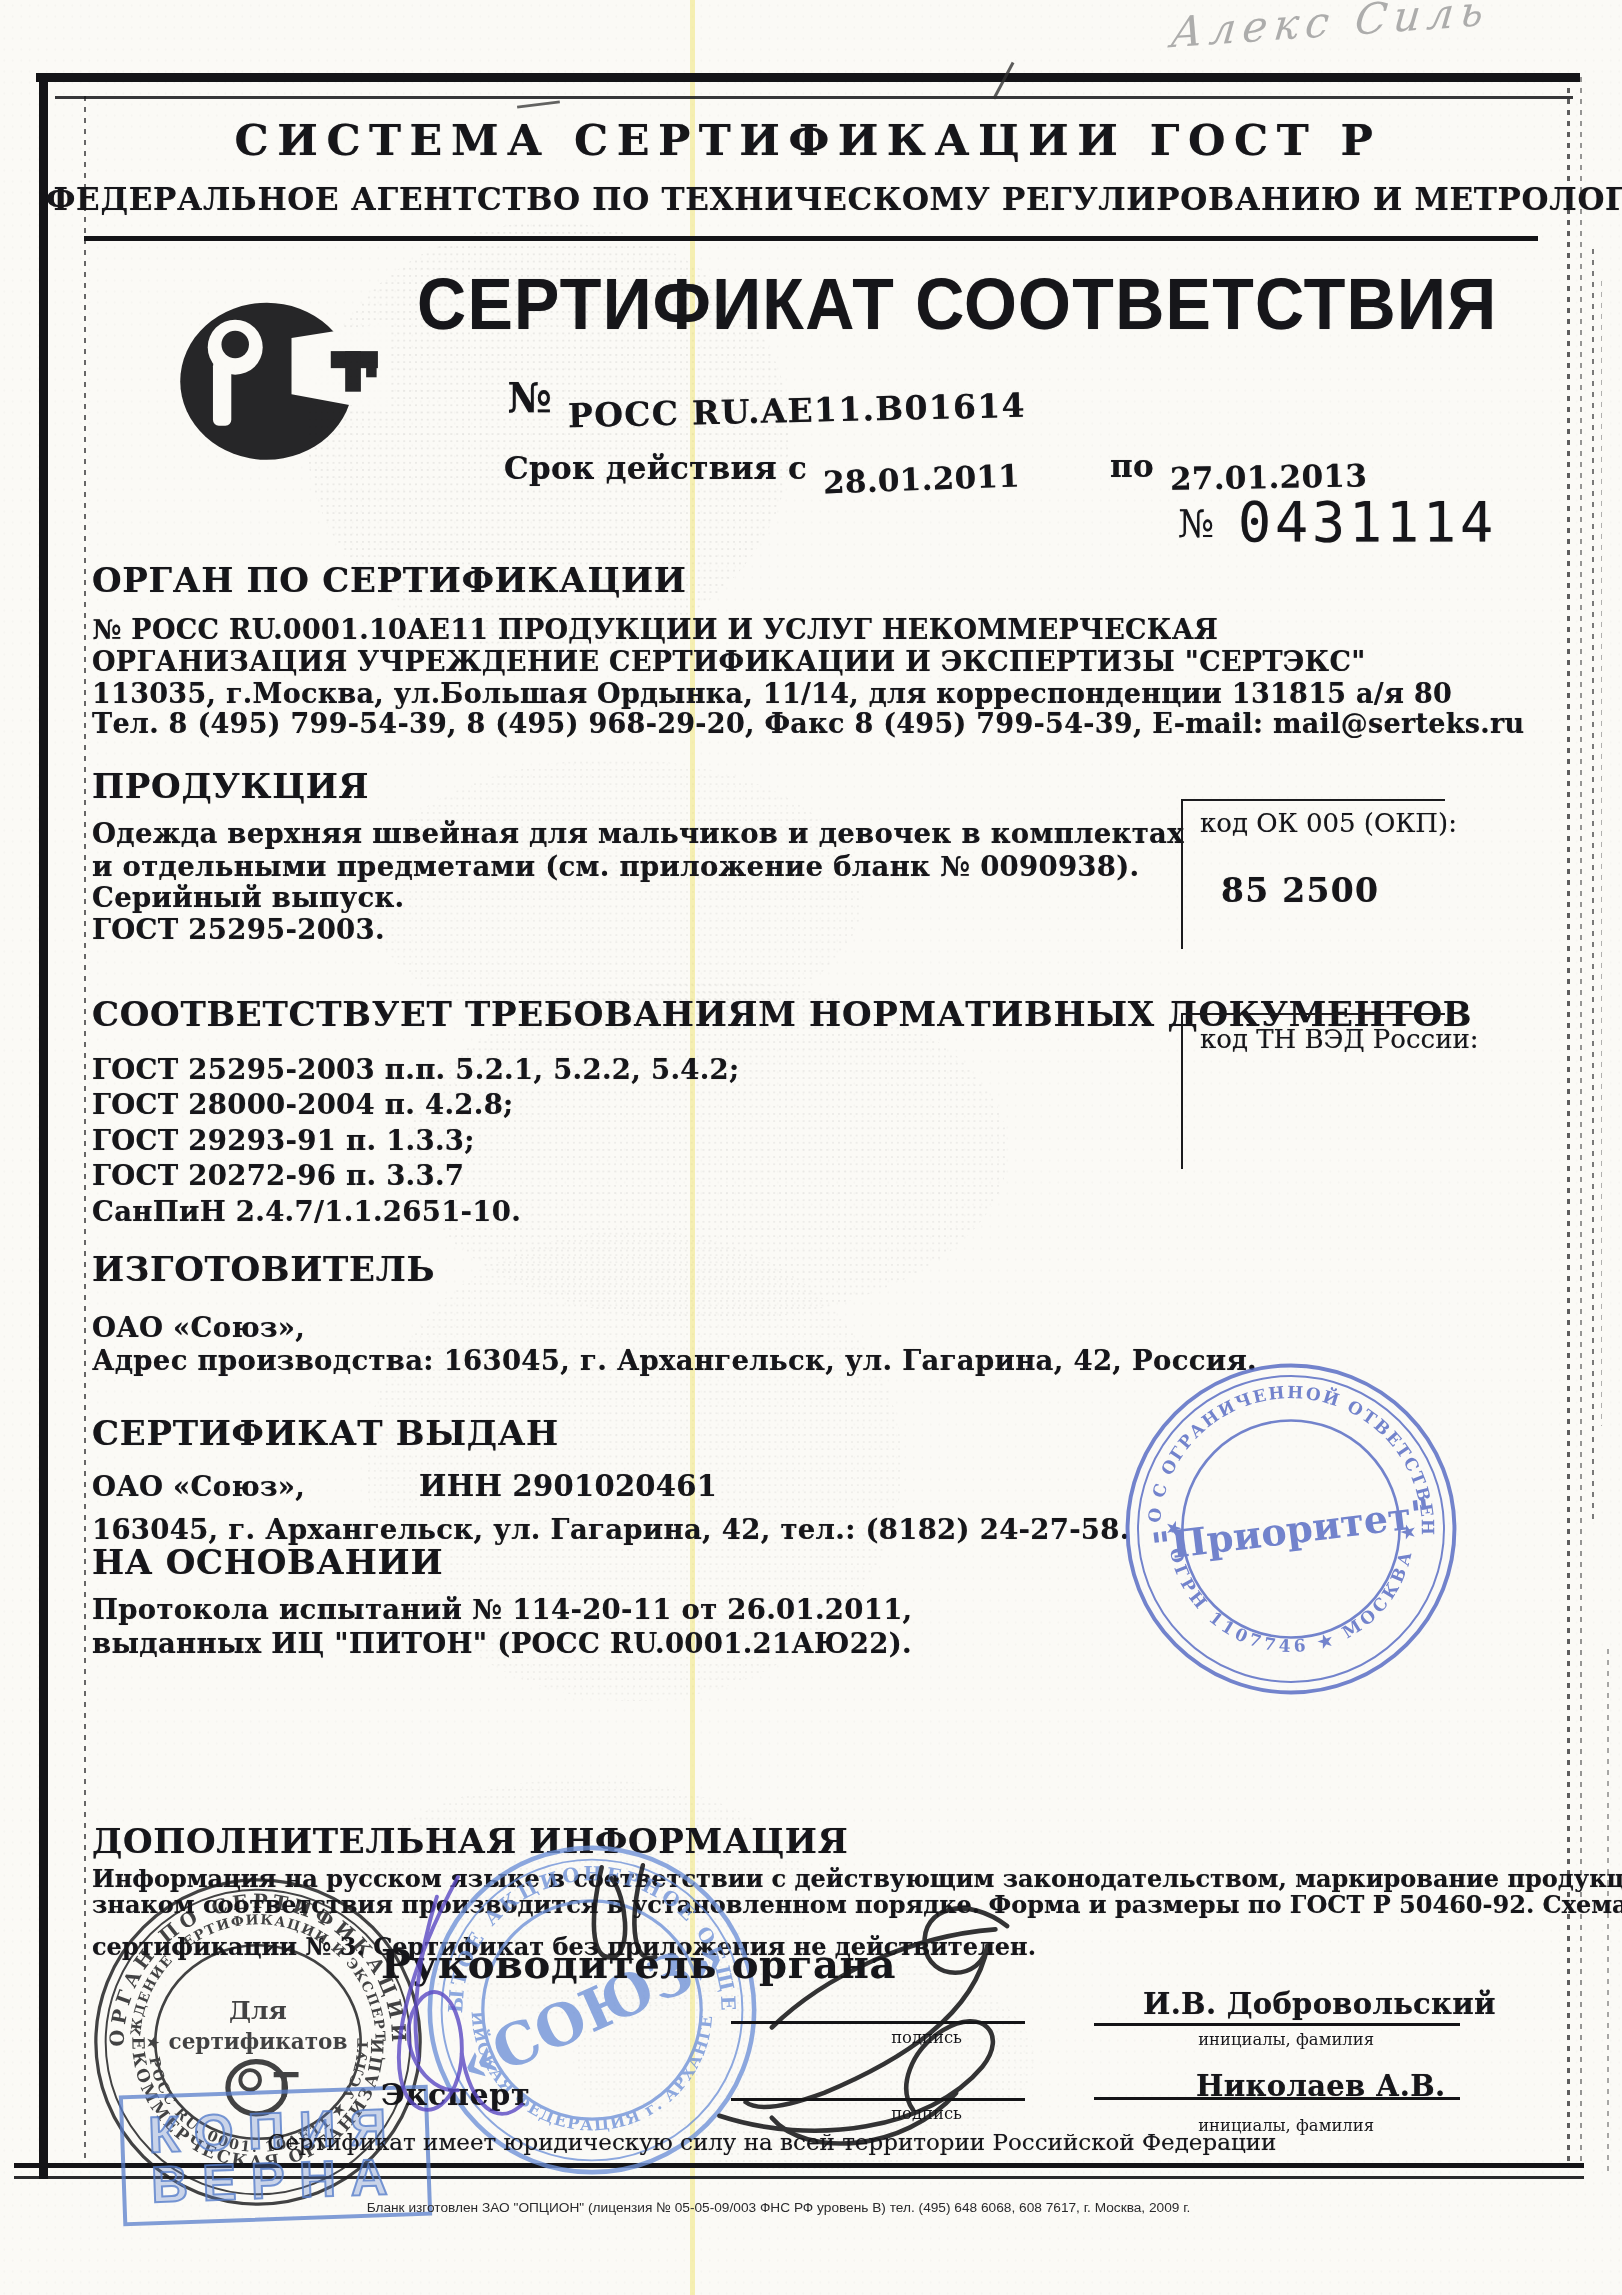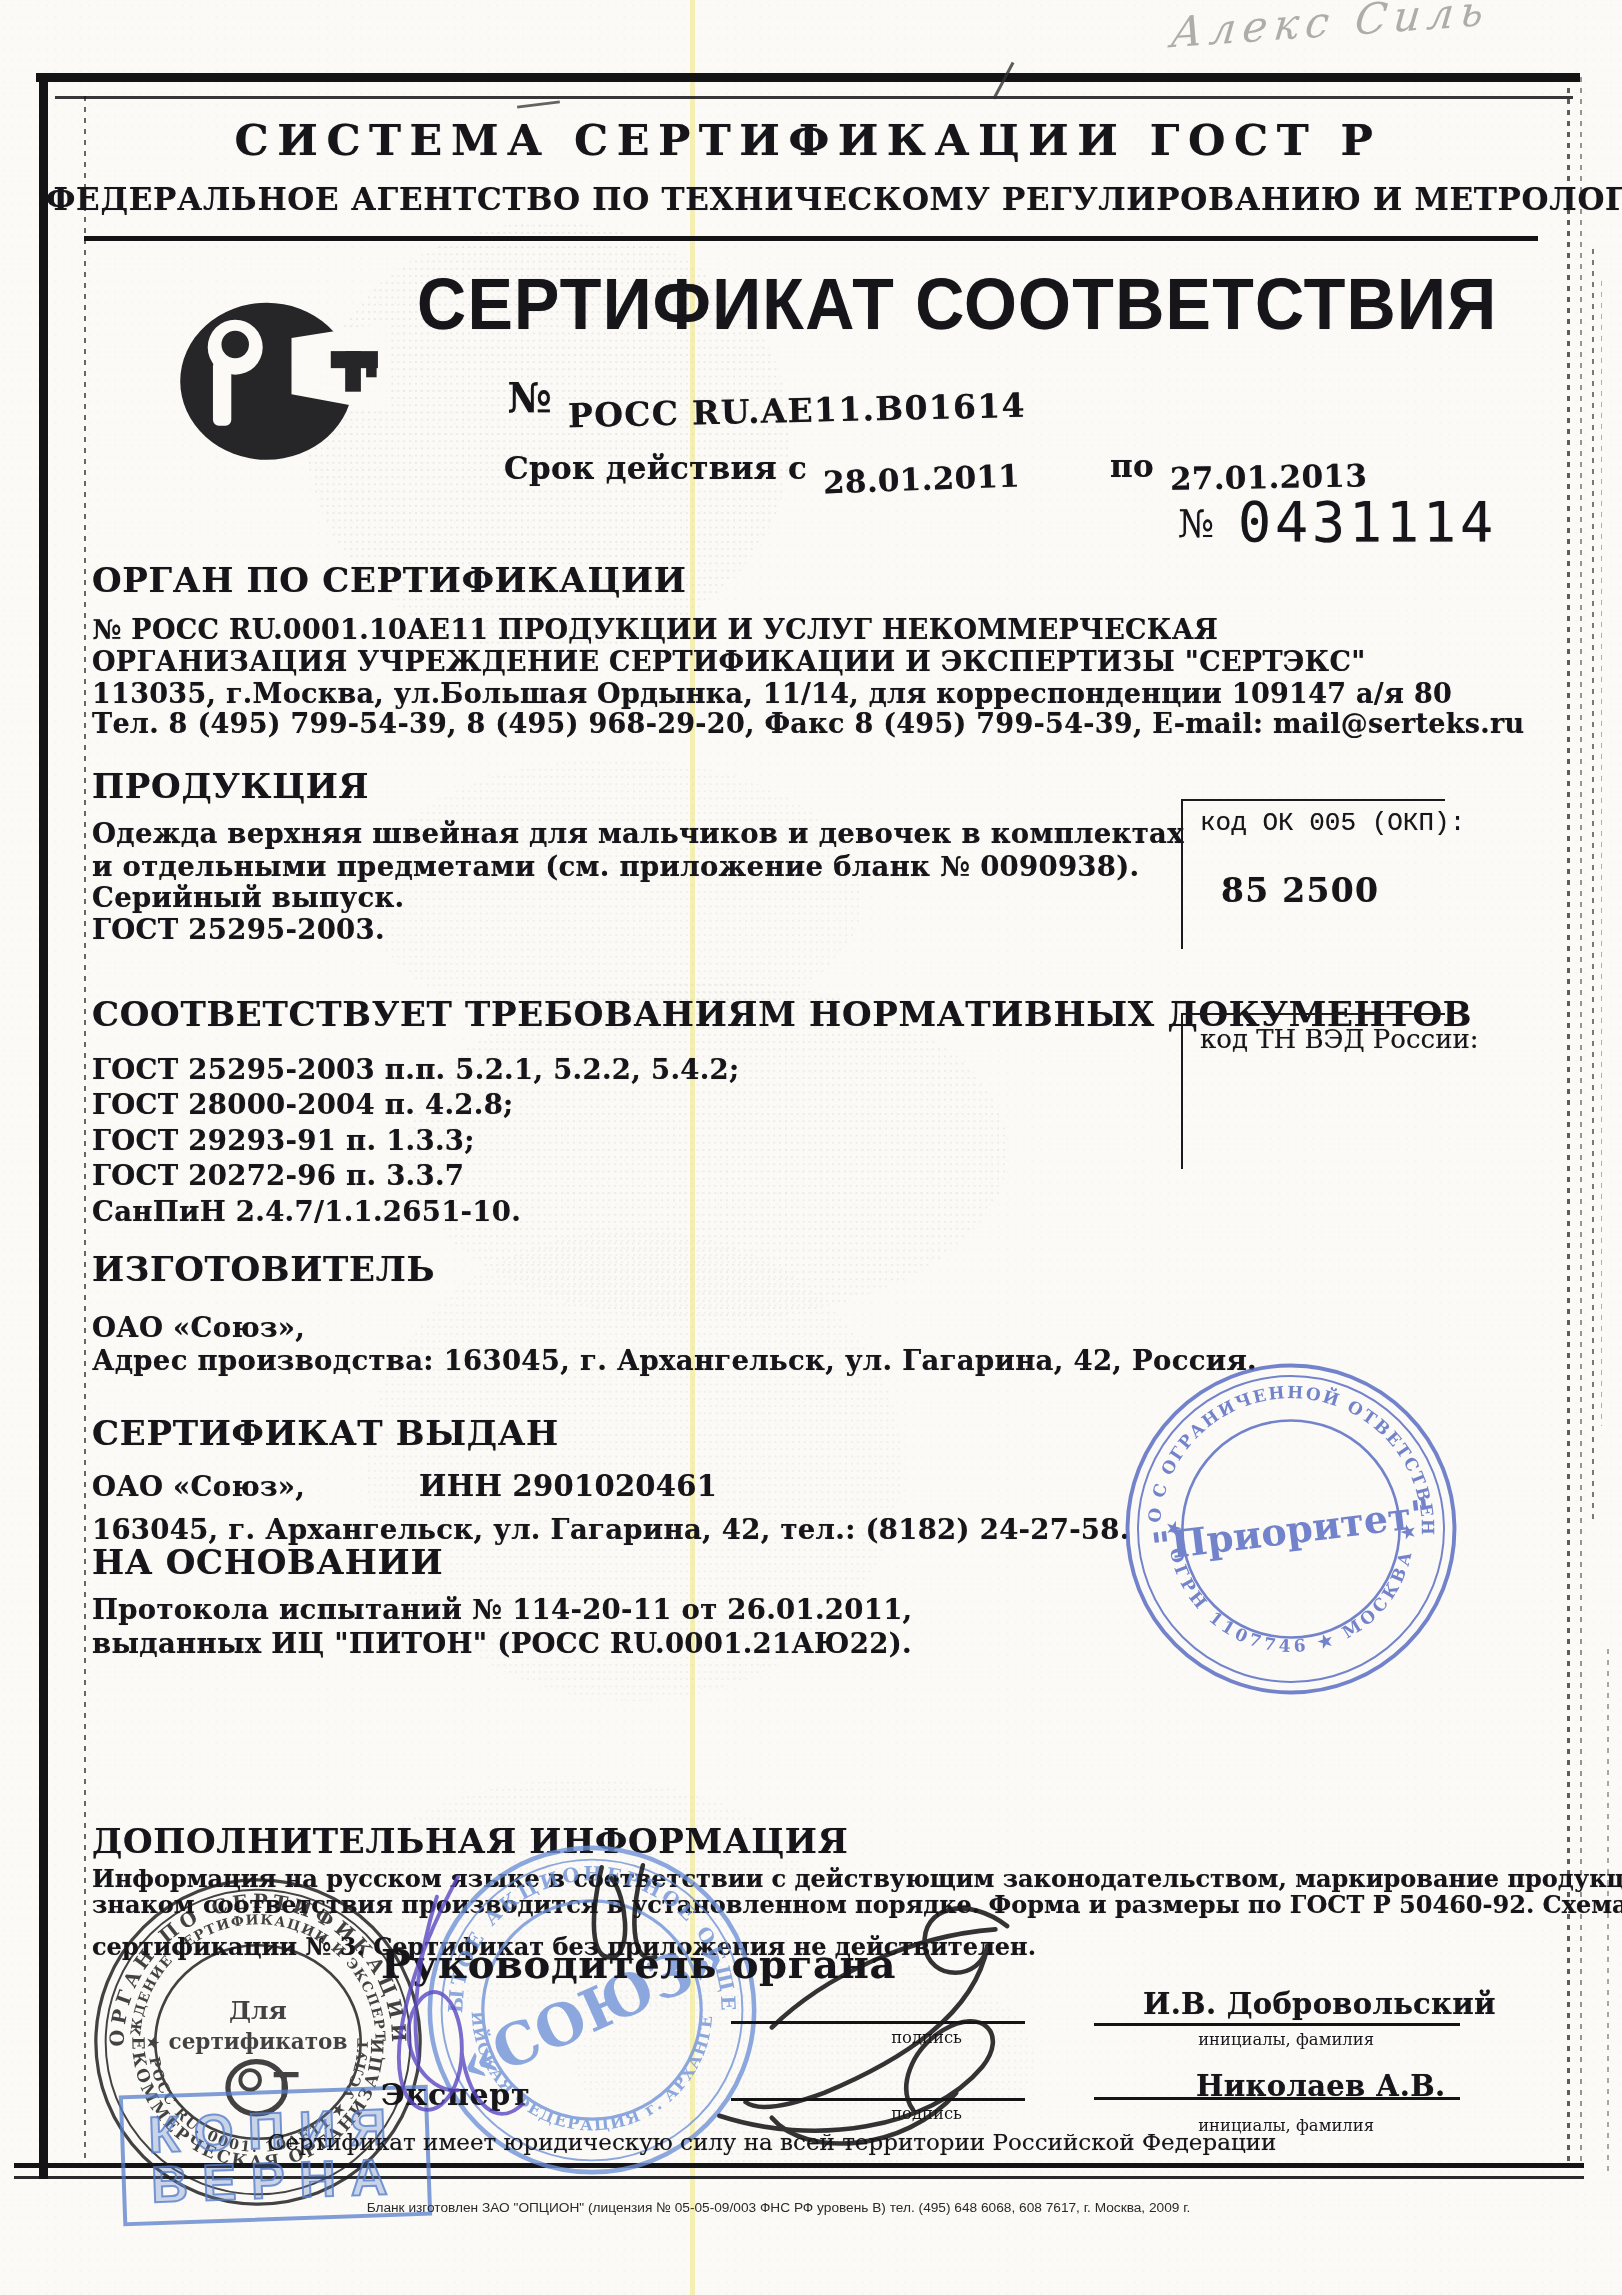--- a/index.html
+++ b/index.html
@@ -87,31 +87,31 @@
   <div class="abs bd distress" style="left:1110px;top:451px;font-size:31px;">по</div>
   <div class="abs bd distress" style="left:1170px;top:462px;font-size:31px;transform:rotate(-1deg);">27.01.2013</div>
 
   <div class="abs distress" style="left:1178px;top:505px;font-size:38px;line-height:1;">№</div>
   <div class="abs distress" style="left:1238px;top:495px;font-family:'DejaVu Sans Mono',monospace;font-size:55px;
               letter-spacing:3.9px;line-height:1;text-align:right;">0431114</div>
 
   <div class="abs hd distress" style="left:92px;top:563px;">ОРГАН ПО СЕРТИФИКАЦИИ</div>
   <div class="abs bd distress" style="left:92px;top:616px;font-size:27px;">№ РОСС RU.0001.10АЕ11 ПРОДУКЦИИ И УСЛУГ НЕКОММЕРЧЕСКАЯ</div>
   <div class="abs bd distress" style="left:92px;top:648px;font-size:27px;">ОРГАНИЗАЦИЯ УЧРЕЖДЕНИЕ СЕРТИФИКАЦИИ И ЭКСПЕРТИЗЫ "СЕРТЭКС"</div>
-  <div class="abs bd distress" style="left:92px;top:680px;font-size:27px;">113035, г.Москва, ул.Большая Ордынка, 11/14, для корреспонденции 109147 а/я 80</div>
+  <div class="abs bd distress" style="left:92px;top:680px;font-size:27px;">113035, г.Москва, ул.Большая Ордынка, 11/14, для корреспонденции 131815 а/я 80</div>
   <div class="abs bd distress" style="left:92px;top:710px;font-size:27px;">Тел. 8 (495) 799-54-39, 8 (495) 968-29-20, Факс 8 (495) 799-54-39, E-mail: mail@serteks.ru</div>
 
   <div class="abs hd distress" style="left:92px;top:769px;">ПРОДУКЦИЯ</div>
   <div class="abs bd distress" style="left:92px;top:820px;">Одежда верхняя швейная для мальчиков и девочек в комплектах</div>
   <div class="abs bd distress" style="left:92px;top:853px;">и отдельными предметами (см. приложение бланк № 0090938).</div>
   <div class="abs bd distress" style="left:92px;top:884px;">Серийный выпуск.</div>
   <div class="abs bd distress" style="left:92px;top:916px;">ГОСТ 25295-2003.</div>
 
   <div class="abs" style="left:1181px;top:799px;width:262px;height:148px;border-top:2.6px solid #1b1b1e;border-left:2.6px solid #1b1b1e;">
-    <div class="abs distress" style="left:17px;top:9.2px;font-size:26px;white-space:nowrap;line-height:1;font-family:Liberation Mono, monospace;">код ОК 005 (ОКП):</div>
+    <div class="abs distress" style="left:17px;top:9.2px;font-size:26px;white-space:nowrap;line-height:1;">код ОК 005 (ОКП):</div>
     <div class="abs distress" style="left:38px;top:73px;font-size:33px;font-weight:bold;letter-spacing:1.3px;line-height:1;">85 2500</div>
   </div>
 
   <div class="abs hd distress" style="left:92px;top:997px;">СООТВЕТСТВУЕТ ТРЕБОВАНИЯМ НОРМАТИВНЫХ ДОКУМЕНТОВ</div>
   <div class="abs bd distress" style="left:92px;top:1056px;">ГОСТ 25295-2003 п.п. 5.2.1, 5.2.2, 5.4.2;</div>
   <div class="abs bd distress" style="left:92px;top:1091px;">ГОСТ 28000-2004 п. 4.2.8;</div>
   <div class="abs bd distress" style="left:92px;top:1127px;">ГОСТ 29293-91 п. 1.3.3;</div>
   <div class="abs bd distress" style="left:92px;top:1162px;">ГОСТ 20272-96 п. 3.3.7</div>
   <div class="abs bd distress" style="left:92px;top:1198px;">СанПиН 2.4.7/1.1.2651-10.</div>
 

